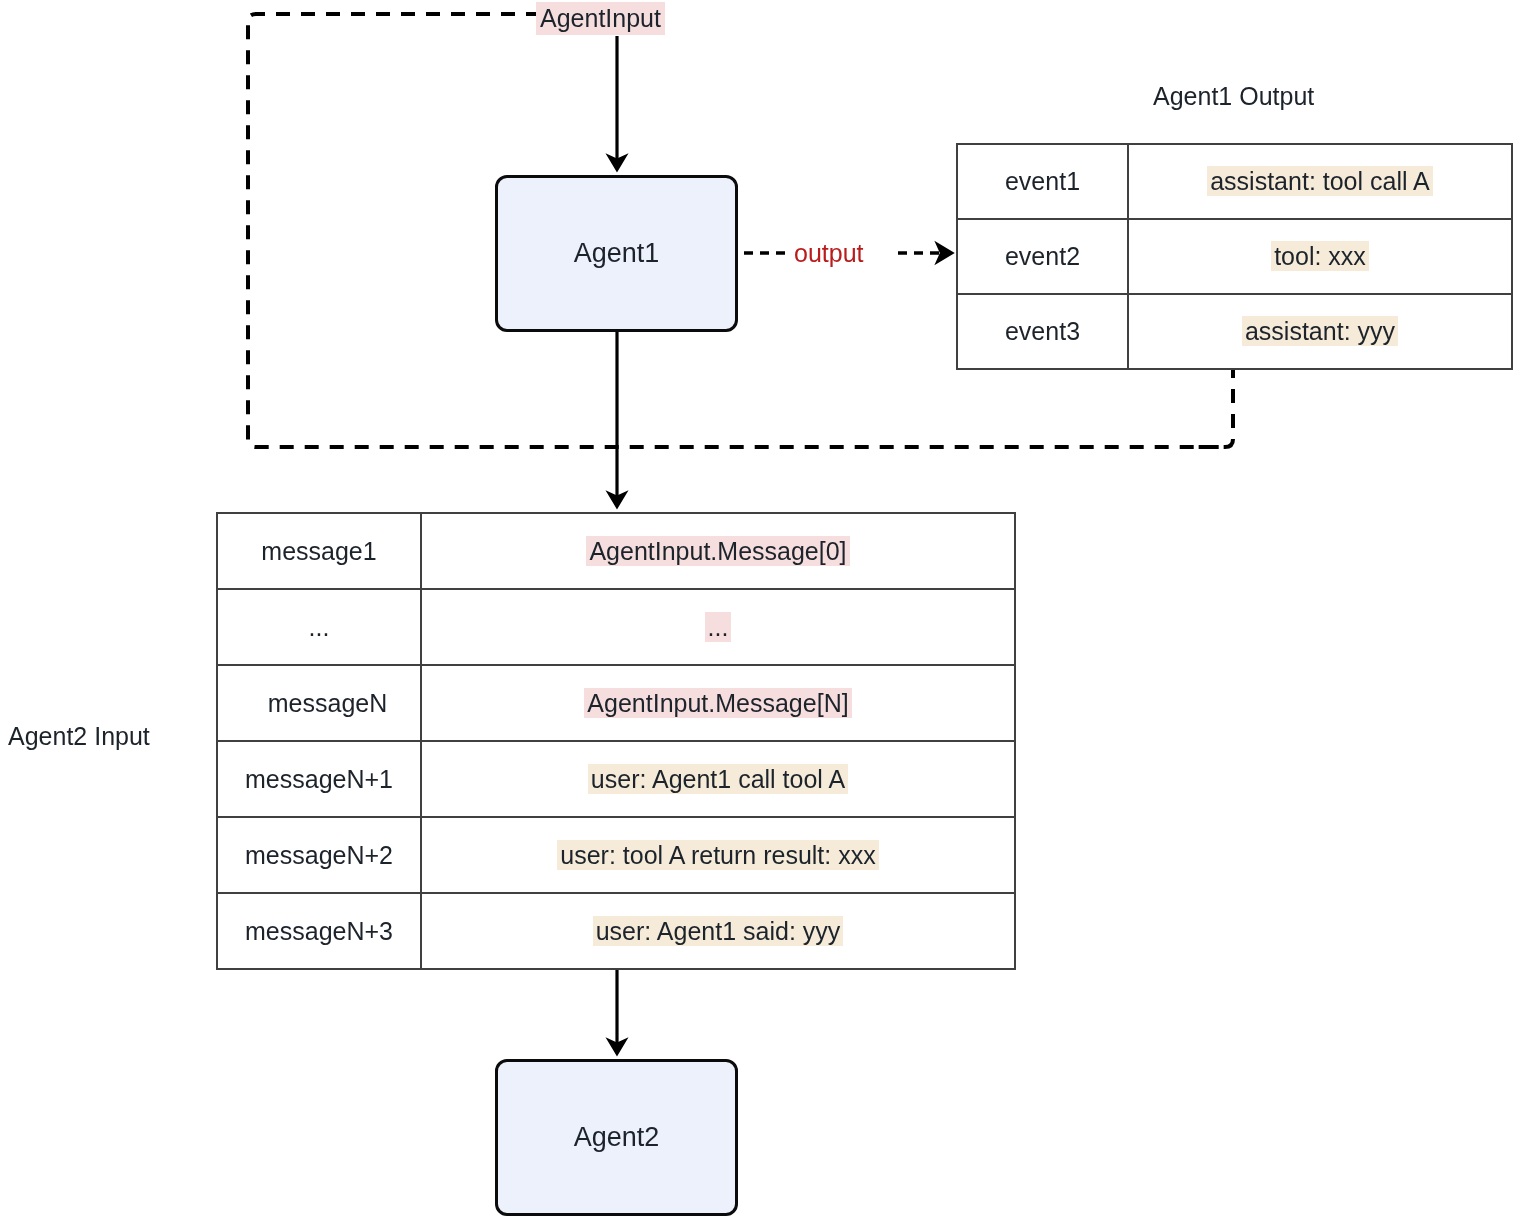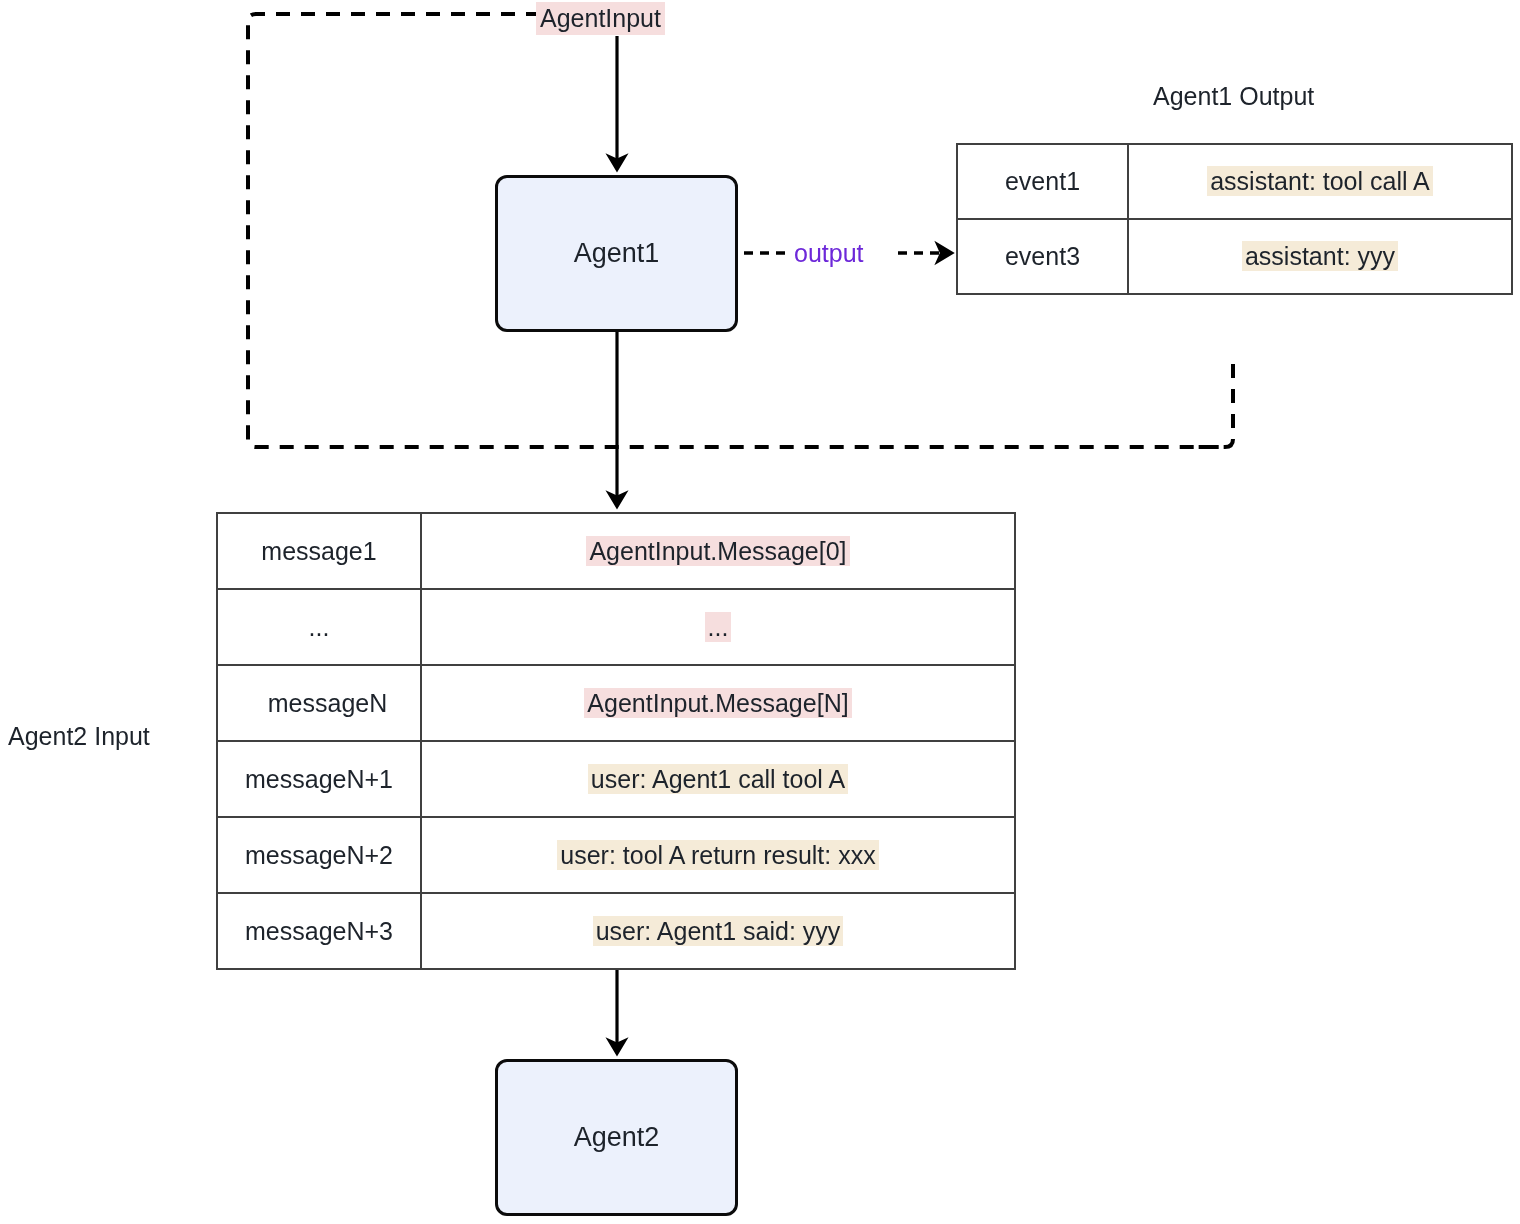--- a/index.html
+++ b/index.html
@@ -65,21 +65,21 @@
   
   .floating-label {
     position: absolute;
     font-size: 25px;
     color: #1d232b;
     white-space: nowrap;
   }
   .edge-label {
     position: absolute;
     font-size: 25px;
-    color: #6d28d9;
+    color: #b91c1c;
     background: #ffffff;
     padding: 0 6px;
     white-space: nowrap;
   }
   .tag-pink {
     position: absolute;
     font-size: 25px;
     color: #1d232b;
     background: #F6DEDE;
     padding: 2px 4px;
@@ -130,20 +130,24 @@
     <colgroup>
         <col style="width:171px">
         <col style="width:384px">
       </colgroup>
     <tbody>
         <tr>
           <td class="keycell" style="height: 73px;">event1</td>
           <td style="height: 73px; margin-left: 34px;"><span class="hl-cream">assistant: tool call A</span></td>
         </tr>
         <tr>
+          <td class="keycell" style="height: 73px;">event2</td>
+          <td style="height: 73px;"><span class="hl-cream">tool: xxx</span></td>
+        </tr>
+        <tr>
           <td class="keycell" style="height: 73px;">event3</td>
           <td style="height: 73px;"><span class="hl-cream">assistant: yyy</span></td>
         </tr>
       </tbody>
   </table>
 
   <div class="floating-label" style="left:8px; top:722px;">Agent2 Input</div>
 
   <table class="grid-table" id="agent2-input-table" style="left:216px; top:512px; width:798px;">
     <colgroup>

